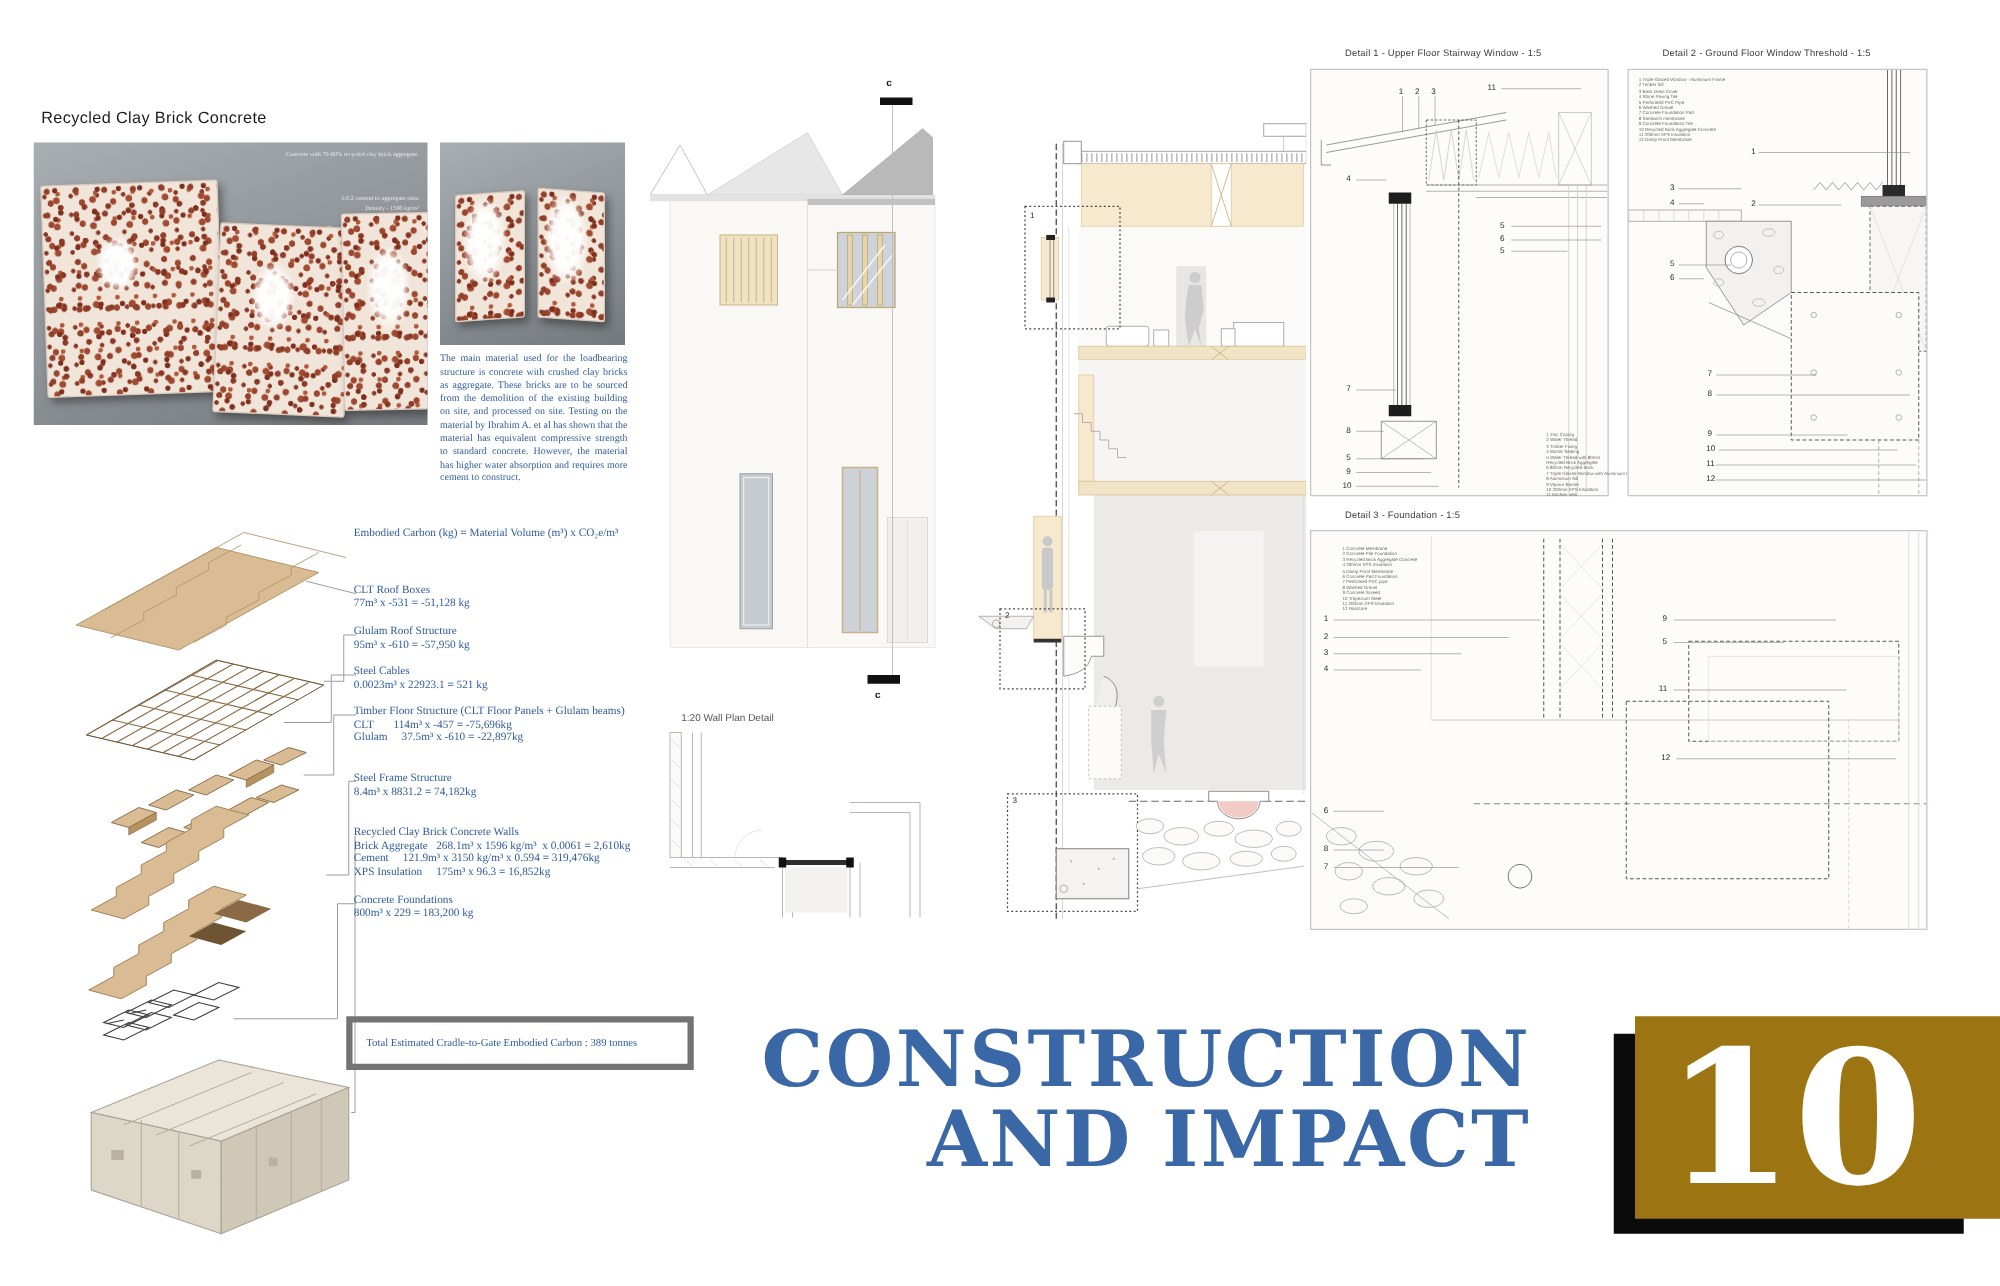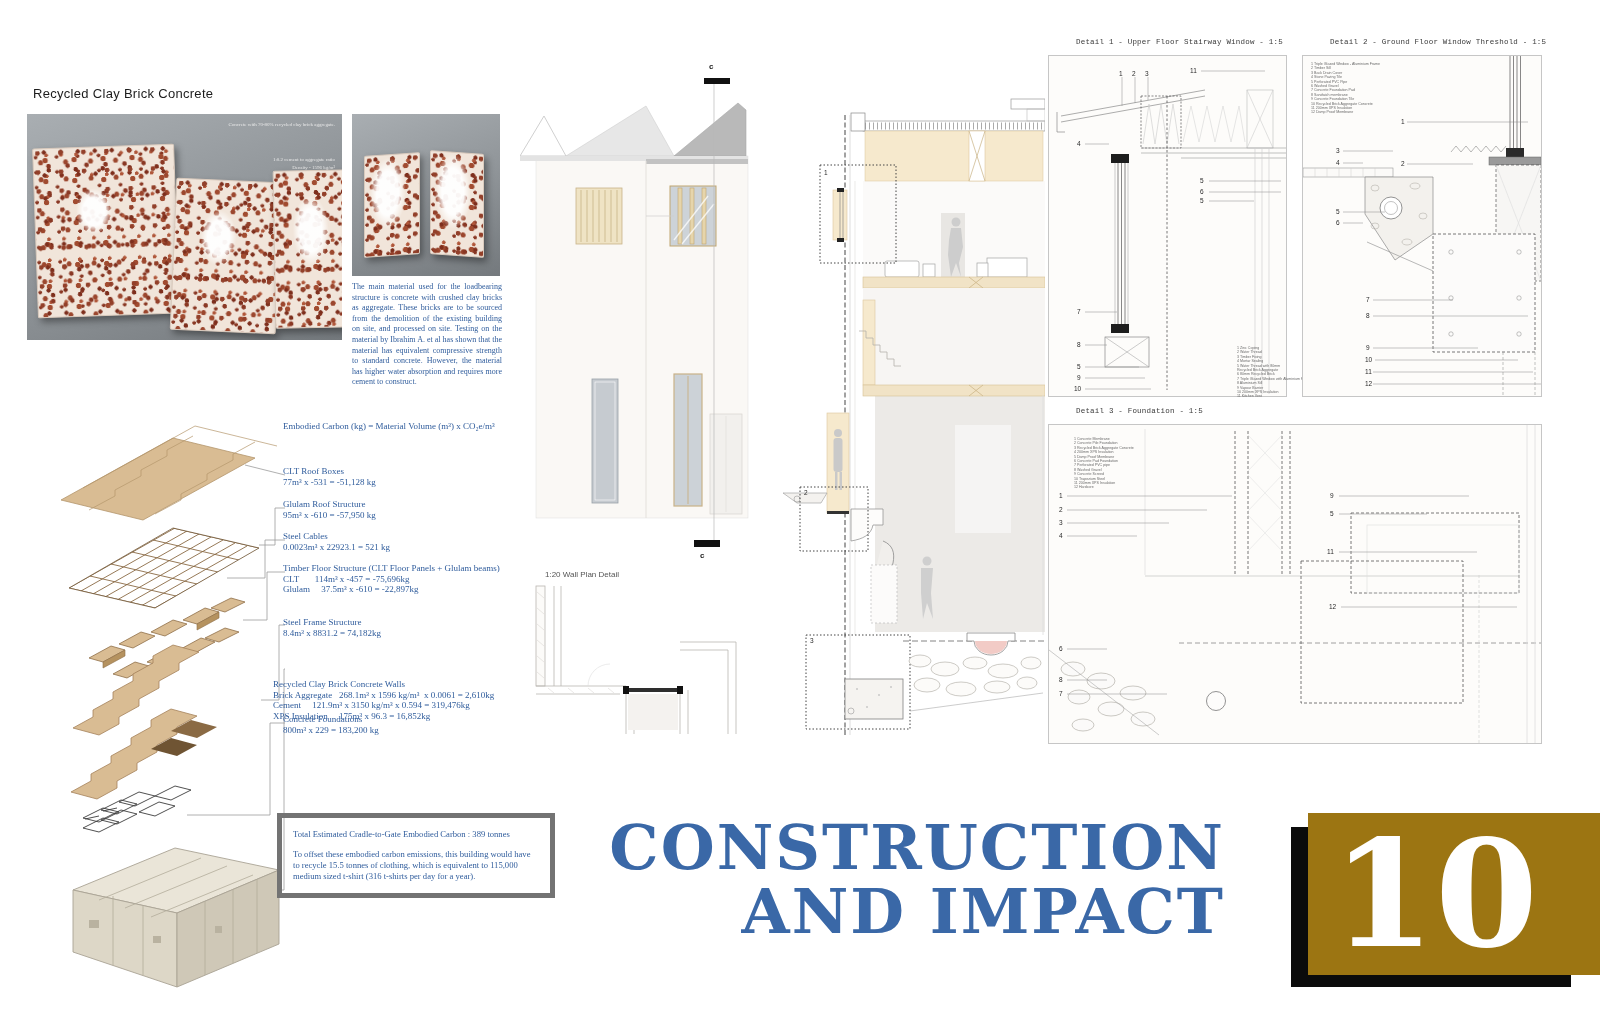--- a/index.html
+++ b/index.html
@@ -6,21 +6,21 @@
   #board{position:relative;width:1600px;height:1029px;background:#ffffff;overflow:hidden;
          font-family:"Liberation Serif",serif;}
   .abs{position:absolute;}
   .sans{font-family:"Liberation Sans",sans-serif;}
   .blue{color:#2f5c9c;}
   .pre{white-space:pre-wrap;}
   .lbl{font-size:9px;line-height:10.5px;color:#2f5c9c;}
   .lbl .hd{display:block;}
   .lbl .ln{display:block;}
   .frame{background:#fdfcfa;border:1px solid #c6c6c6;}
-  .dt-title{font-size:7.5px;color:#3a3a3a;letter-spacing:.2px;font-family:Liberation Mono, monospace;padding-left:28px;}
+  .dt-title{font-size:7.5px;color:#3a3a3a;letter-spacing:.2px;font-family:Liberation Sans, sans-serif;padding-left:28px;}
   .callout{position:absolute;font-size:6.5px;color:#2a2a2a;font-family:"Liberation Sans",sans-serif;line-height:7px;}
   .legend{position:absolute;color:#6a6a6a;font-size:3.6px;line-height:4.4px;font-family:"Liberation Sans",sans-serif;}
   .legend span{display:block;white-space:nowrap;}
   .photo{background:linear-gradient(160deg,#a9aeb2 0%,#8d9296 55%,#74797d 100%);overflow:hidden;}
   .brick{background-color:#f1e5da;
     background-image:
       radial-gradient(ellipse at 42% 38%, rgba(255,255,255,.95) 0 11px, rgba(255,255,255,0) 18px),
       radial-gradient(circle at 18% 22%, #93402a 0 2.2px, transparent 2.7px),
       radial-gradient(circle at 62% 15%, #7e2f1d 0 1.9px, transparent 2.4px),
       radial-gradient(circle at 40% 55%, #a14b30 0 2.5px, transparent 3px),
@@ -175,35 +175,34 @@
   </div>
   <div class="abs lbl" style="left:283px;top:563px;width:260px;">
     <span class="hd">Timber Floor Structure (CLT Floor Panels + Glulam beams)</span>
     <span class="ln pre">CLT       114m³ x -457 = -75,696kg</span>
     <span class="ln pre">Glulam     37.5m³ x -610 = -22,897kg</span>
   </div>
   <div class="abs lbl" style="left:283px;top:617px;width:260px;">
     <span class="hd">Steel Frame Structure</span>
     <span class="ln pre">8.4m³ x 8831.2 = 74,182kg</span>
   </div>
-  <div class="abs lbl" style="left:273px;top:660px;width:260px;margin-top:19px;">
+  <div class="abs lbl" style="left:283px;top:660px;width:260px;">
     <span class="hd">Recycled Clay Brick Concrete Walls</span>
     <span class="ln pre">Brick Aggregate   268.1m³ x 1596 kg/m³  x 0.0061 = 2,610kg</span>
     <span class="ln pre">Cement     121.9m³ x 3150 kg/m³ x 0.594 = 319,476kg</span>
     <span class="ln pre">XPS Insulation     175m³ x 96.3 = 16,852kg</span>
   </div>
   <div class="abs lbl" style="left:283px;top:714px;width:260px;">
     <span class="hd">Concrete Foundations</span>
     <span class="ln pre">800m³ x 229 = 183,200 kg</span>
   </div>
 
 
   <div class="abs box" style="left:277px;top:813px;width:246px;padding:11px 11px;">
     <p>Total Estimated Cradle-to-Gate Embodied Carbon : 389 tonnes</p>
-    <p>To offset these embodied carbon emissions, this building would have to recycle 15.5 tonnes of clothing, which is equivalent to 115,000 medium sized t-shirt (316 t-shirts per day for a year).</p>
   </div>
 
   <svg class="abs" style="left:520px;top:56px;" width="245" height="508" viewBox="0 0 245 508">
     <rect x="16" y="100" width="212" height="362" fill="#faf8f5" stroke="#ddd" stroke-width="0.5"></rect>
     <polygon points="0,100 24,60 46,100" fill="#ffffff" stroke="#c4c4c4" stroke-width="0.8"></polygon>
     <polygon points="46,100 126,50 154,100" fill="#e7e7e7" stroke="#cfcfcf" stroke-width="0.6"></polygon>
     <polygon points="154,100 218,47 226,54 226,100" fill="#b9b9b9" stroke="#a8a8a8" stroke-width="0.6"></polygon>
     <rect x="0" y="100" width="228" height="5" fill="#e3e3e3"></rect>
     <rect x="126" y="103" width="102" height="5" fill="#c2c2c2"></rect>
     <line x1="126" y1="105" x2="126" y2="462" stroke="#e4e1dc" stroke-width="1"></line>

